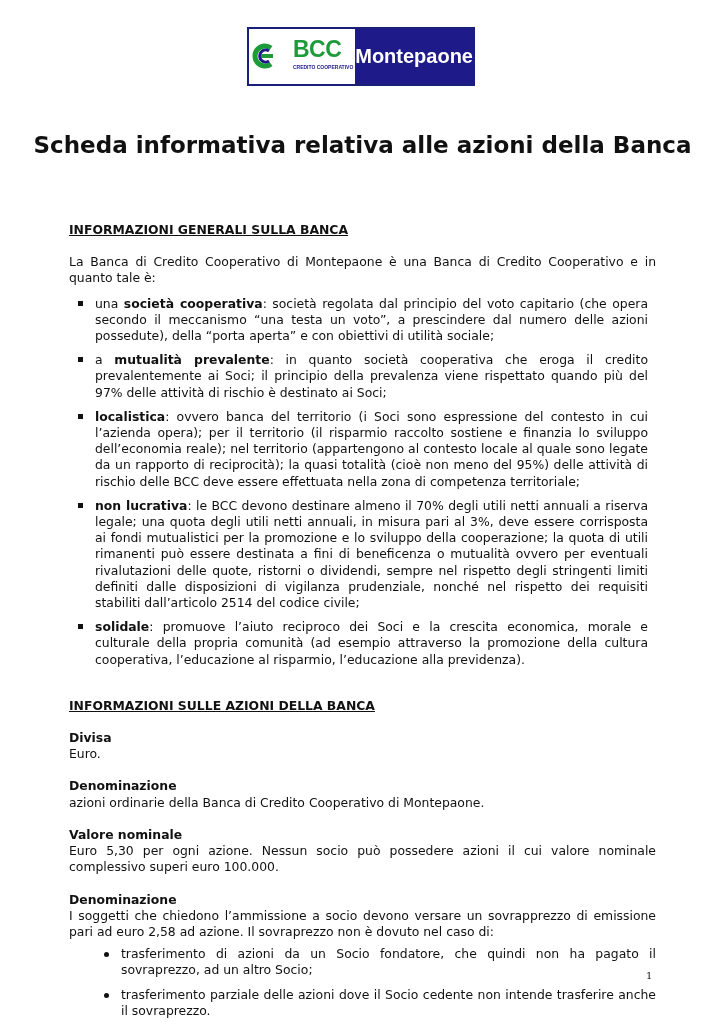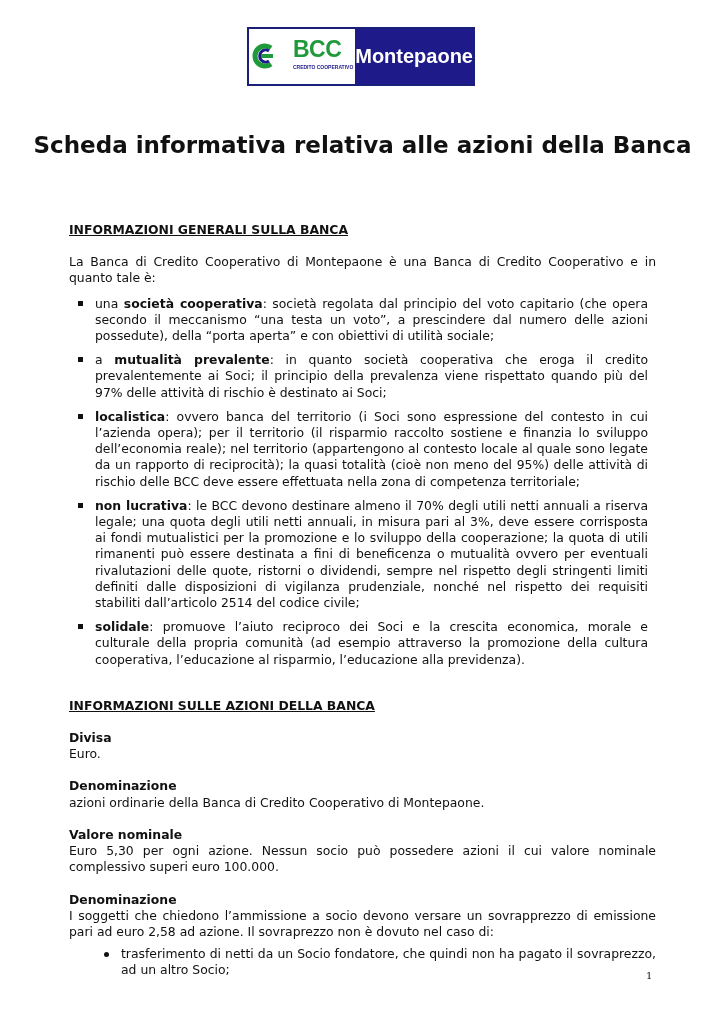--- a/index.html
+++ b/index.html
@@ -73,17 +73,18 @@
         <div class="field-label">Valore nominale</div>
         <p>Euro 5,30 per ogni azione. Nessun socio può possedere azioni il cui valore nominale complessivo superi euro 100.000.</p>
       </div>
       <div style="margin-bottom: 0px;">
         <div class="field-label">Denominazione</div>
         <p>I soggetti che chiedono l’ammissione a socio devono versare un sovrapprezzo di emissione pari ad euro 2,58 ad azione. Il sovraprezzo non è dovuto nel caso di:</p>
       </div>
     </div>
 
   <ul class="dot" id="list2">
-      <li><span class="bullet"></span><span>trasferimento di netti da un Socio fondatore, che quindi non ha pagato il sovraprezzo, ad un altro Socio;</span></li>
+      <li><span class="bullet"></span><span>trasferimento di azioni da un Socio fondatore, che quindi non ha pagato il sovraprezzo, ad un altro Socio;</span></li>
+      <li><span class="bullet"></span><span>trasferimento parziale delle azioni dove il Socio cedente non intende trasferire anche il sovraprezzo.</span></li>
     </ul>
 </div>
 
 <div class="page-num">1</div>
 
 </body></html>

